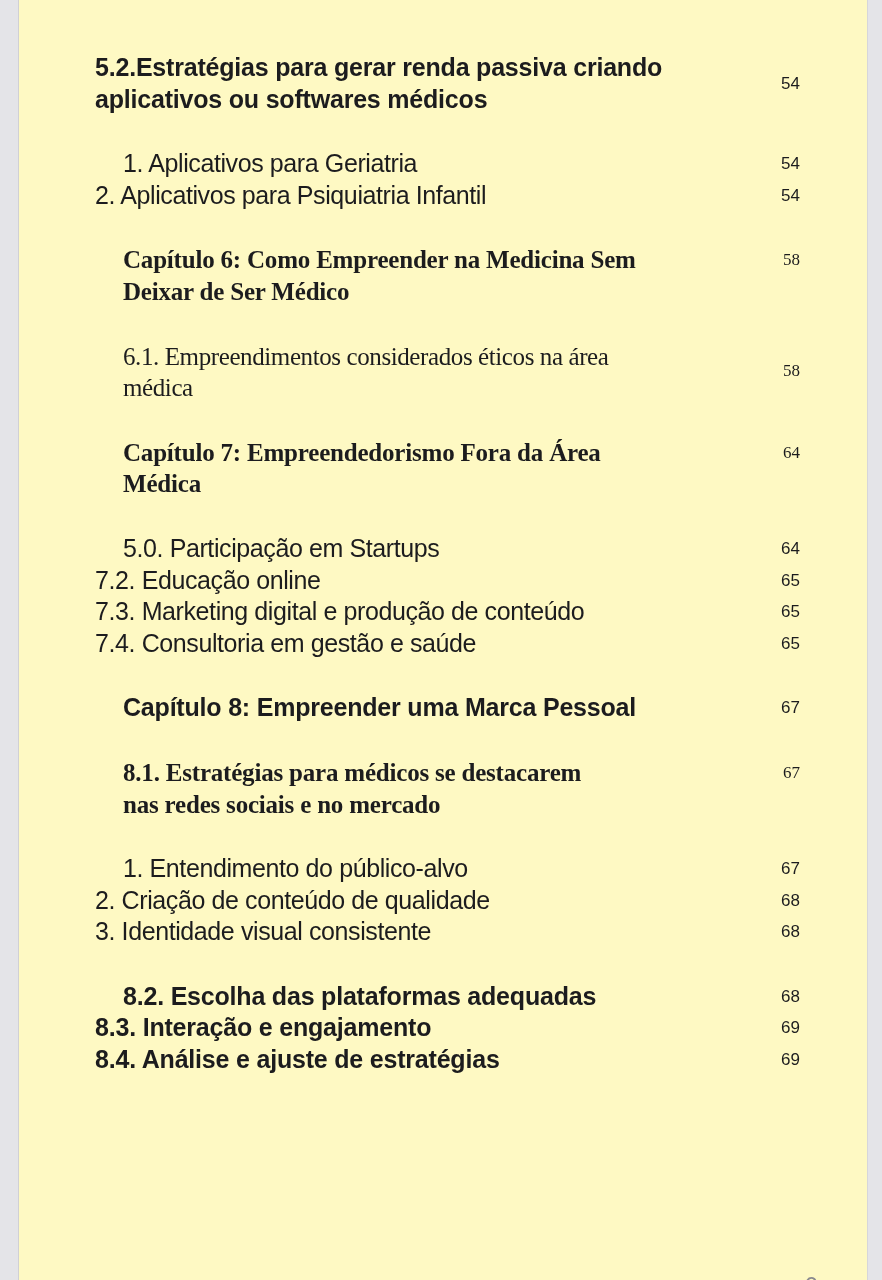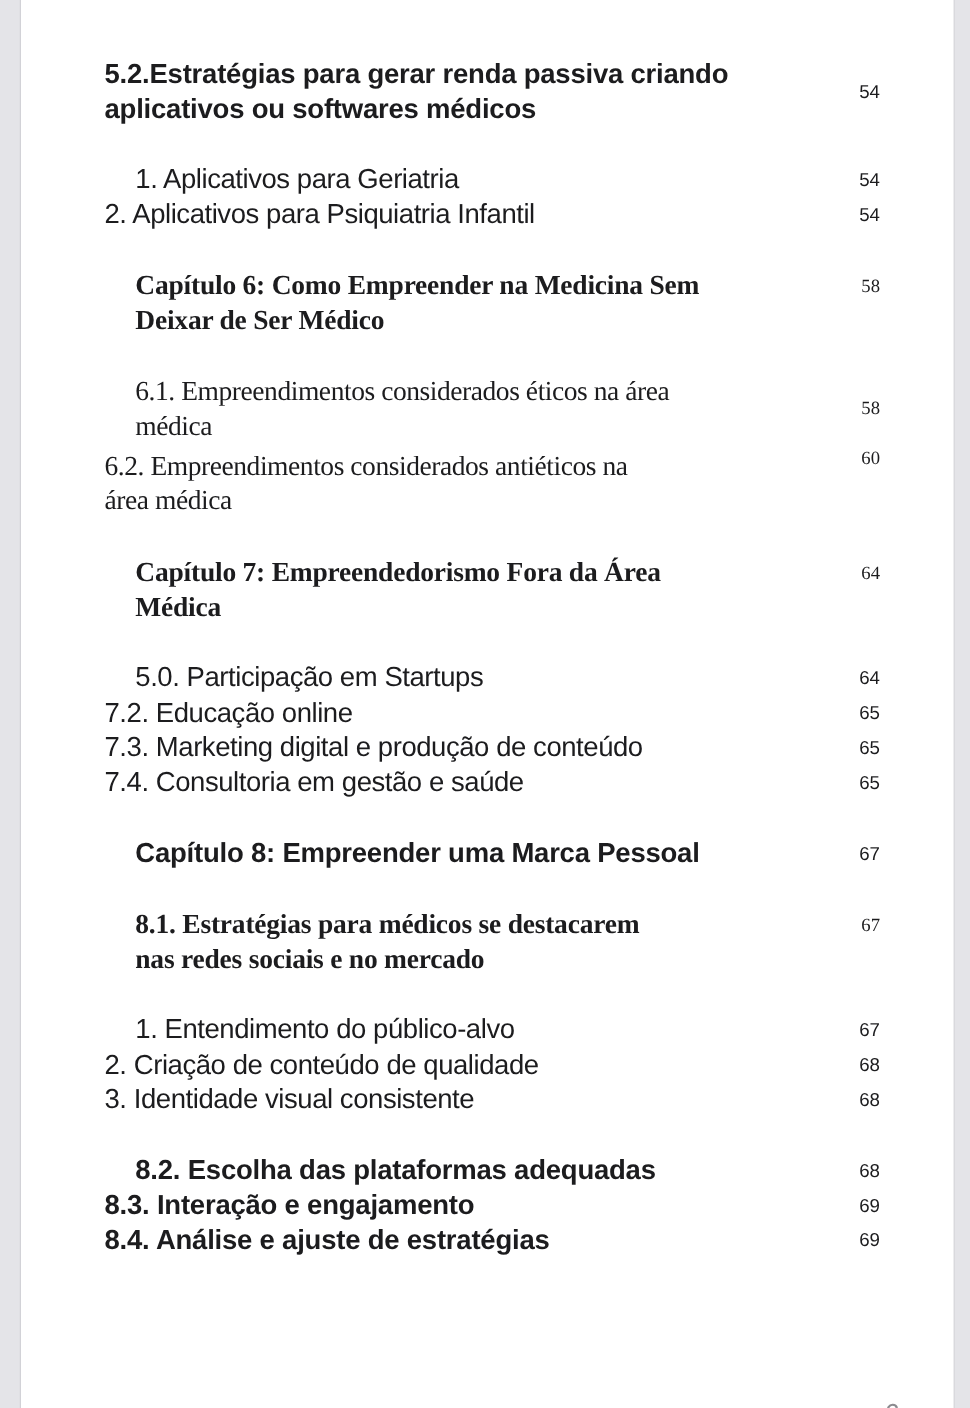--- a/index.html
+++ b/index.html
@@ -22,21 +22,21 @@
     z-index: 2;
   }
   .gutter-left  { left: 0;  width: 18px; border-right: 1px solid #d0d0d5; }
   .gutter-right { right: 0; width: 14px; border-left: 1px solid #d6d6da; }
   .paper {
     position: absolute;
     left: 18px;
     top: 0;
     width: 850px;
     height: 1280px;
-    background: #ffffff;
+    background: #fef9c3;
     overflow: hidden;
     z-index: 1;
   }
   .toc {
     padding: 52px 68px 0 77px;
     color: #1c1c1e;
   }
   .row {
     display: flex;
     justify-content: space-between;
@@ -106,25 +106,20 @@
       <div class="title">Capítulo 6: Como Empreender na Medicina Sem
 Deixar de Ser Médico</div>
       <div class="num">58</div>
     </div>
 
     <div class="row gap num-end">
       <div class="title">6.1. Empreendimentos considerados éticos na área
 médica</div>
       <div class="num drop">58</div>
     </div>
-    <div class="row tight num-end">
-      <div class="title">6.2. Empreendimentos considerados antiéticos na
- área médica</div>
-      <div class="num raise">60</div>
-    </div>
 
     <div class="row gap bold num-end">
       <div class="title">Capítulo 7: Empreendedorismo Fora da Área
 Médica</div>
       <div class="num">64</div>
     </div>
 
     <div class="row gap">
       <div class="title">5.0. Participação em Startups</div>
       <div class="num">64</div>

